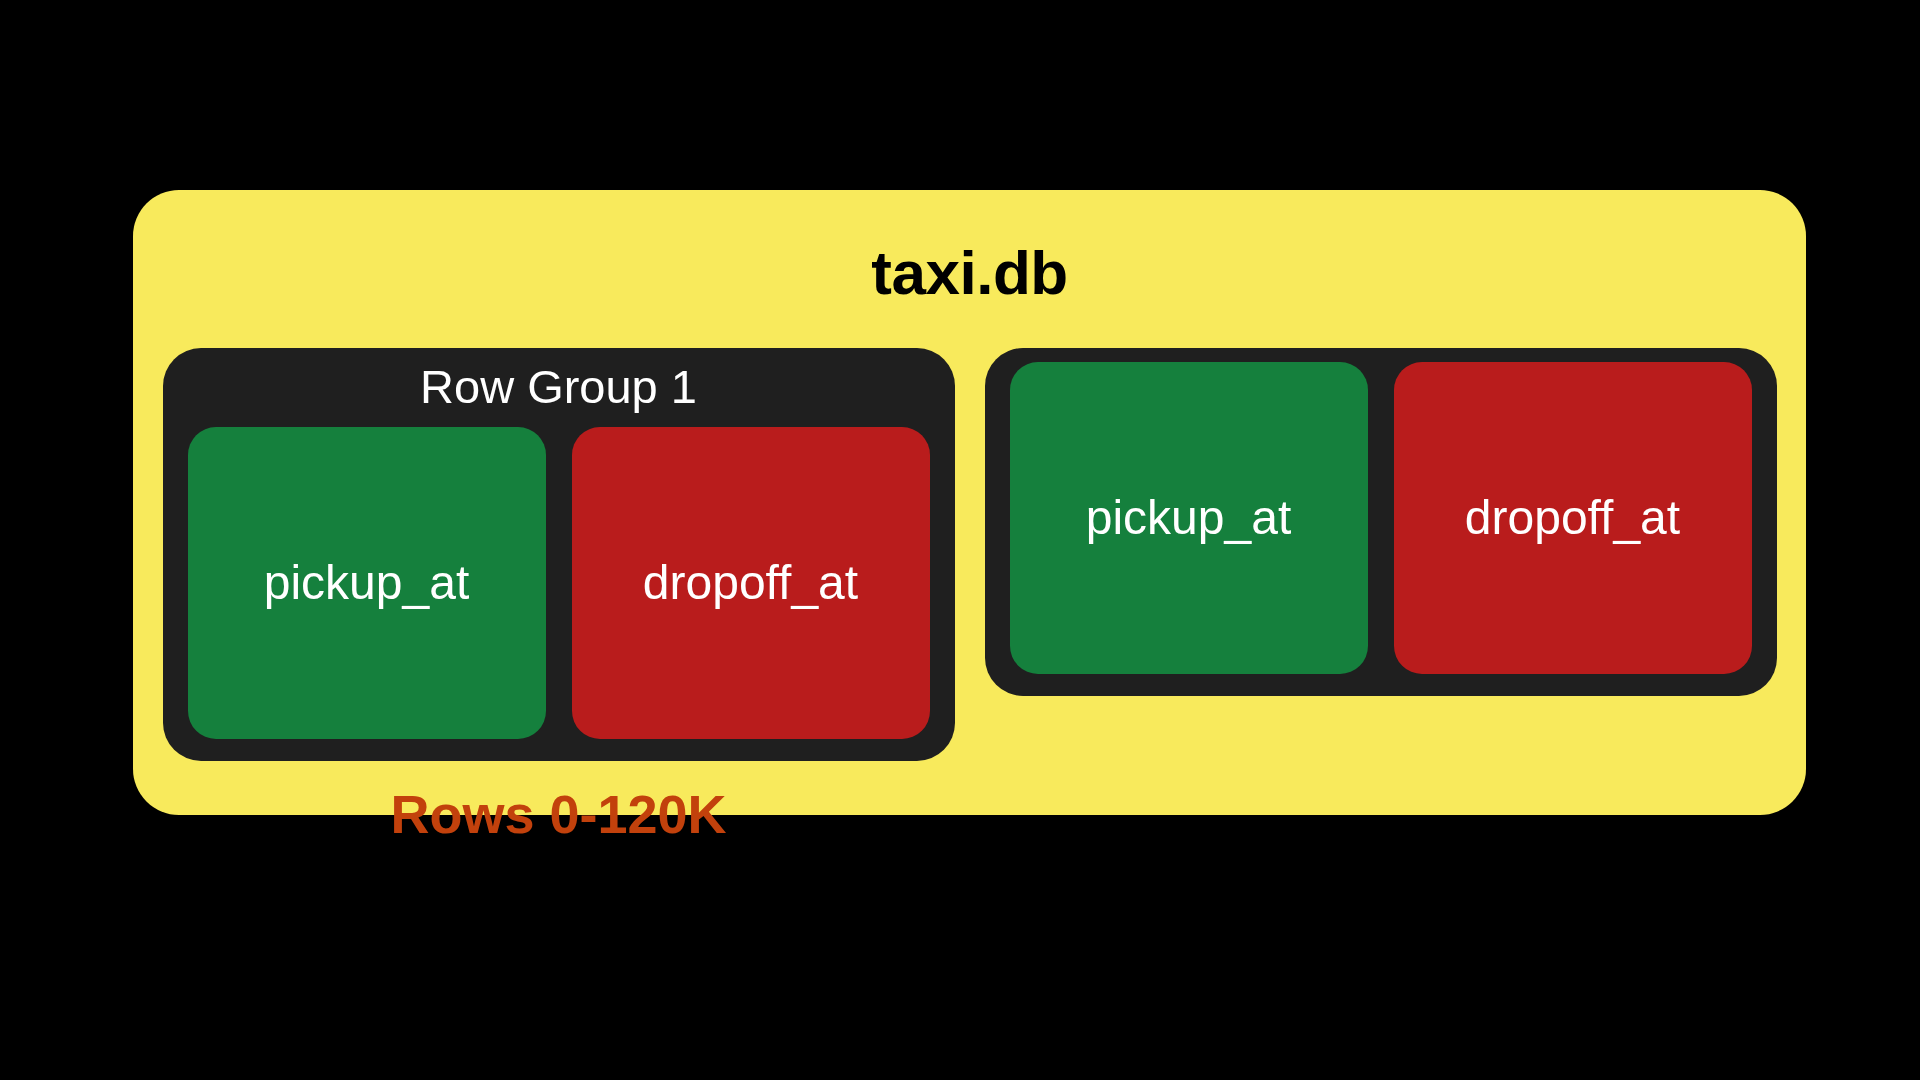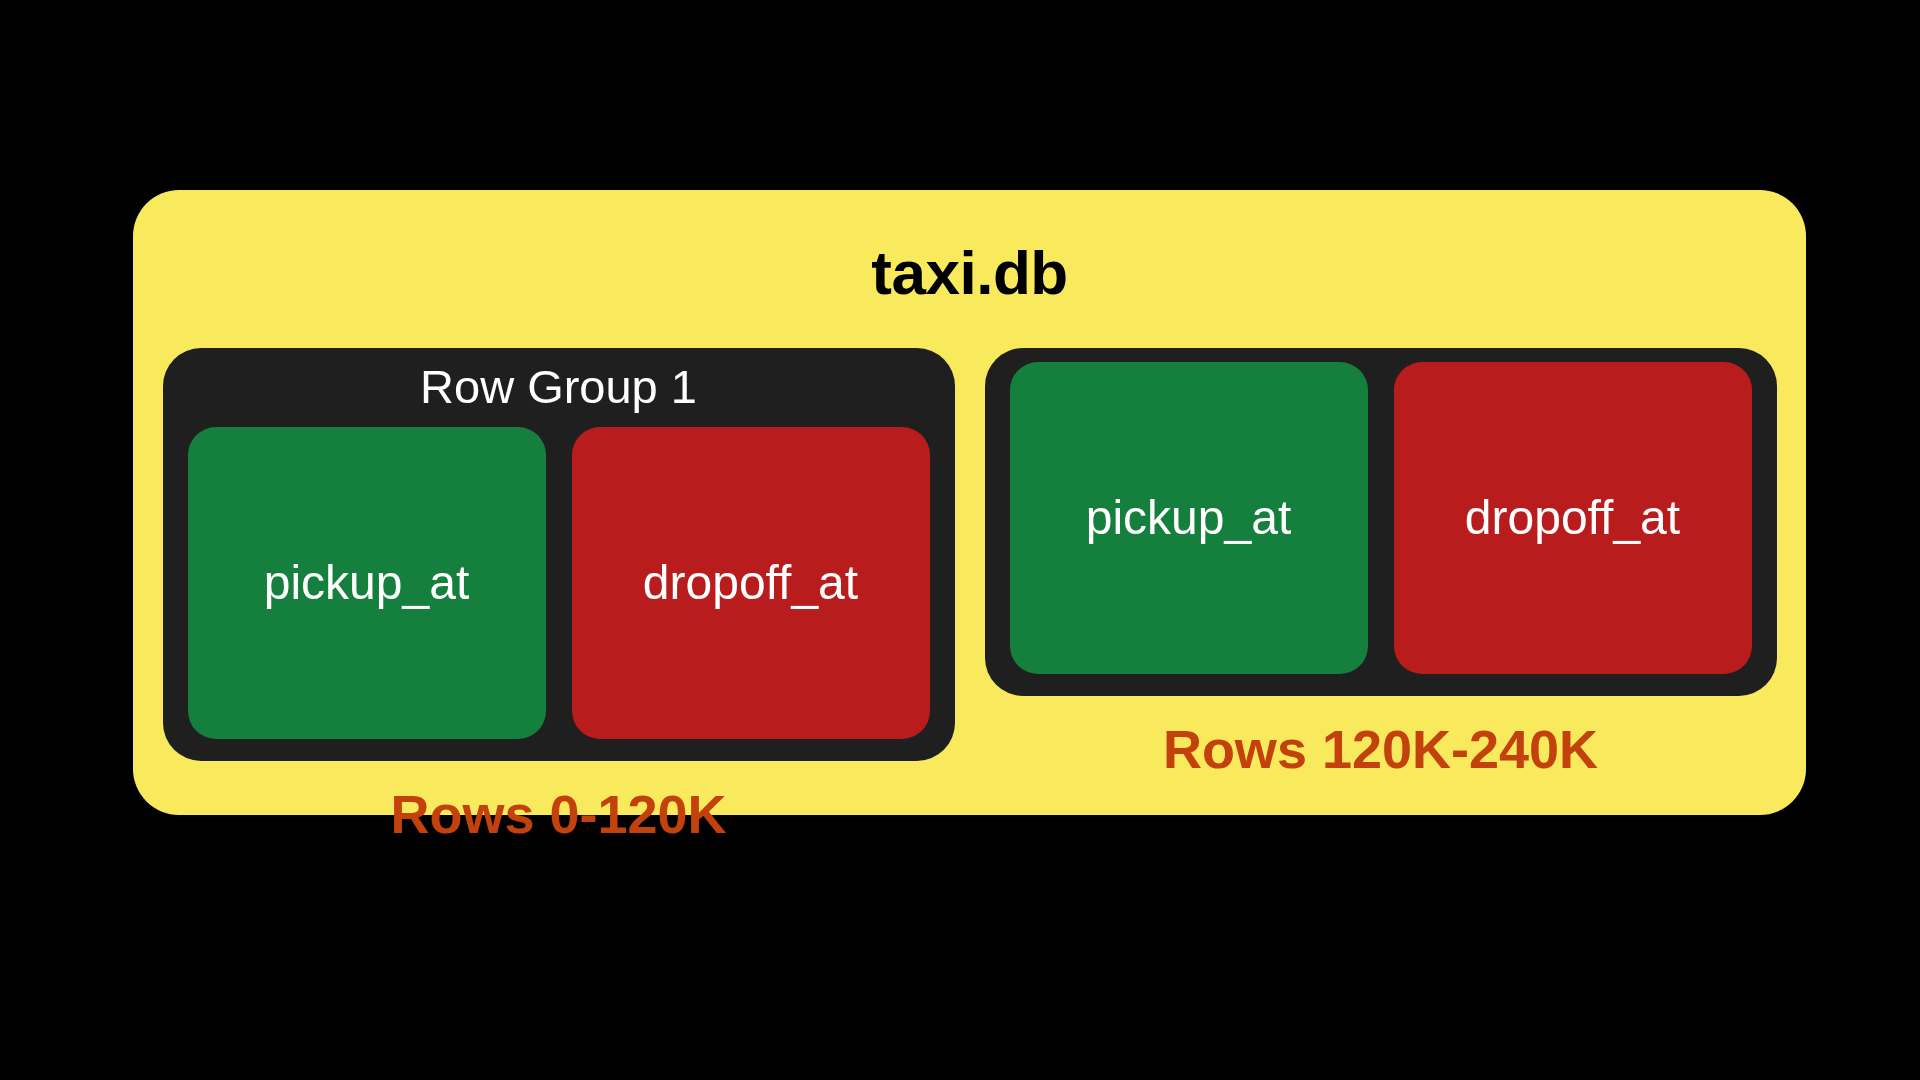--- a/index.html
+++ b/index.html
@@ -142,17 +142,16 @@
       <div class="row-group-box">
         <div class="columns">
           <div class="column-box green">
             <span class="column-label">pickup_at</span>
           </div>
           <div class="column-box red">
             <span class="column-label">dropoff_at</span>
           </div>
         </div>
       </div>
-      <div class="rows-caption">Rows 120K-240K</div>
     </div>
 
   </div>
 </div>
 
 </body></html>

